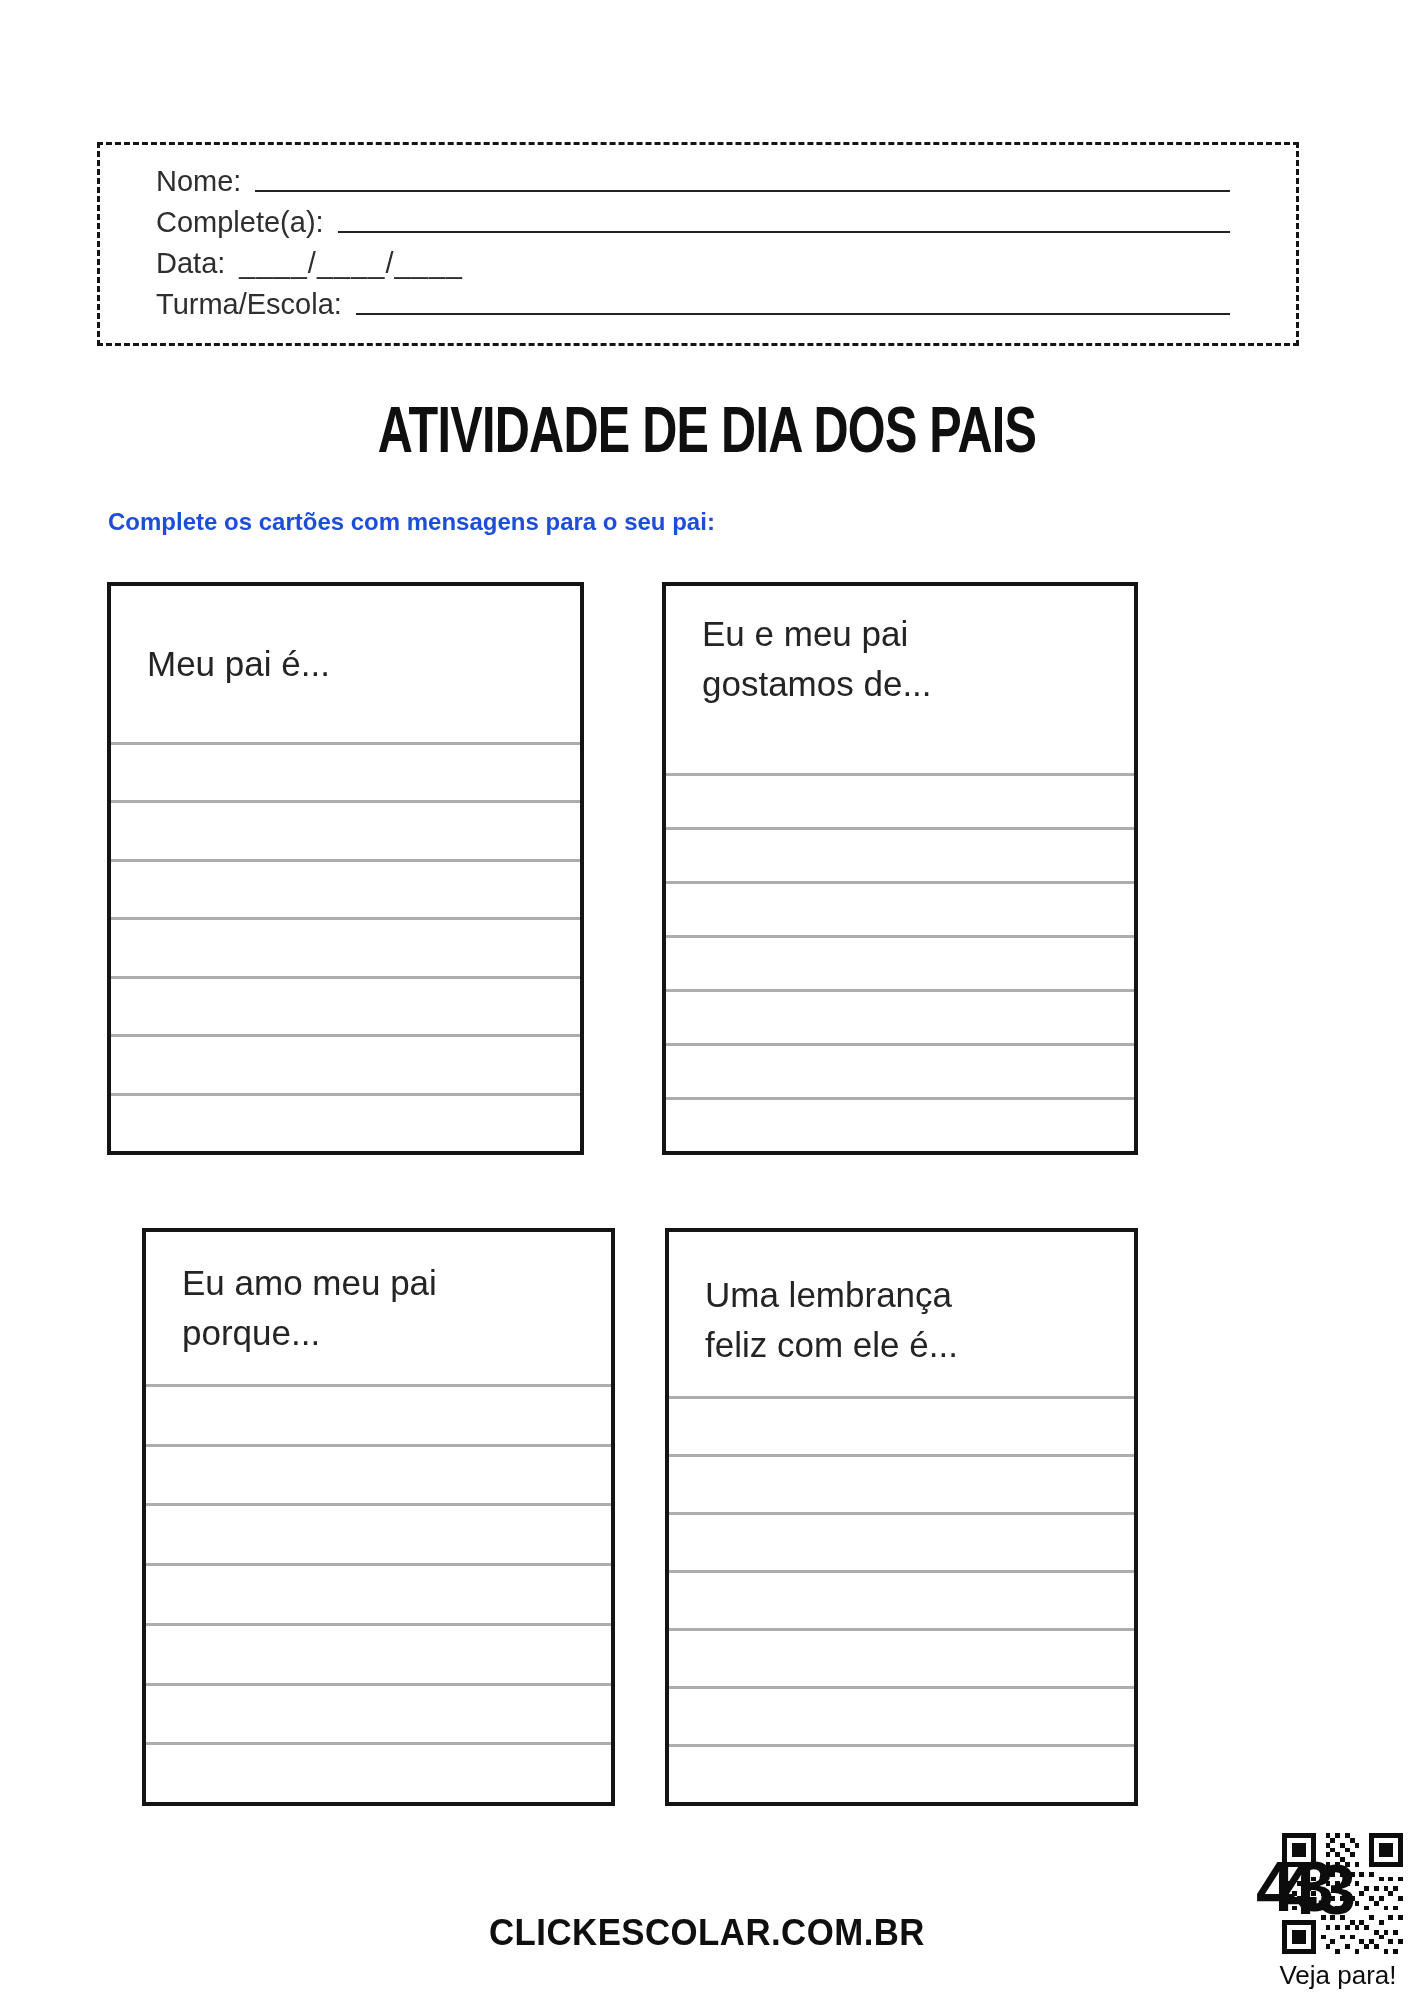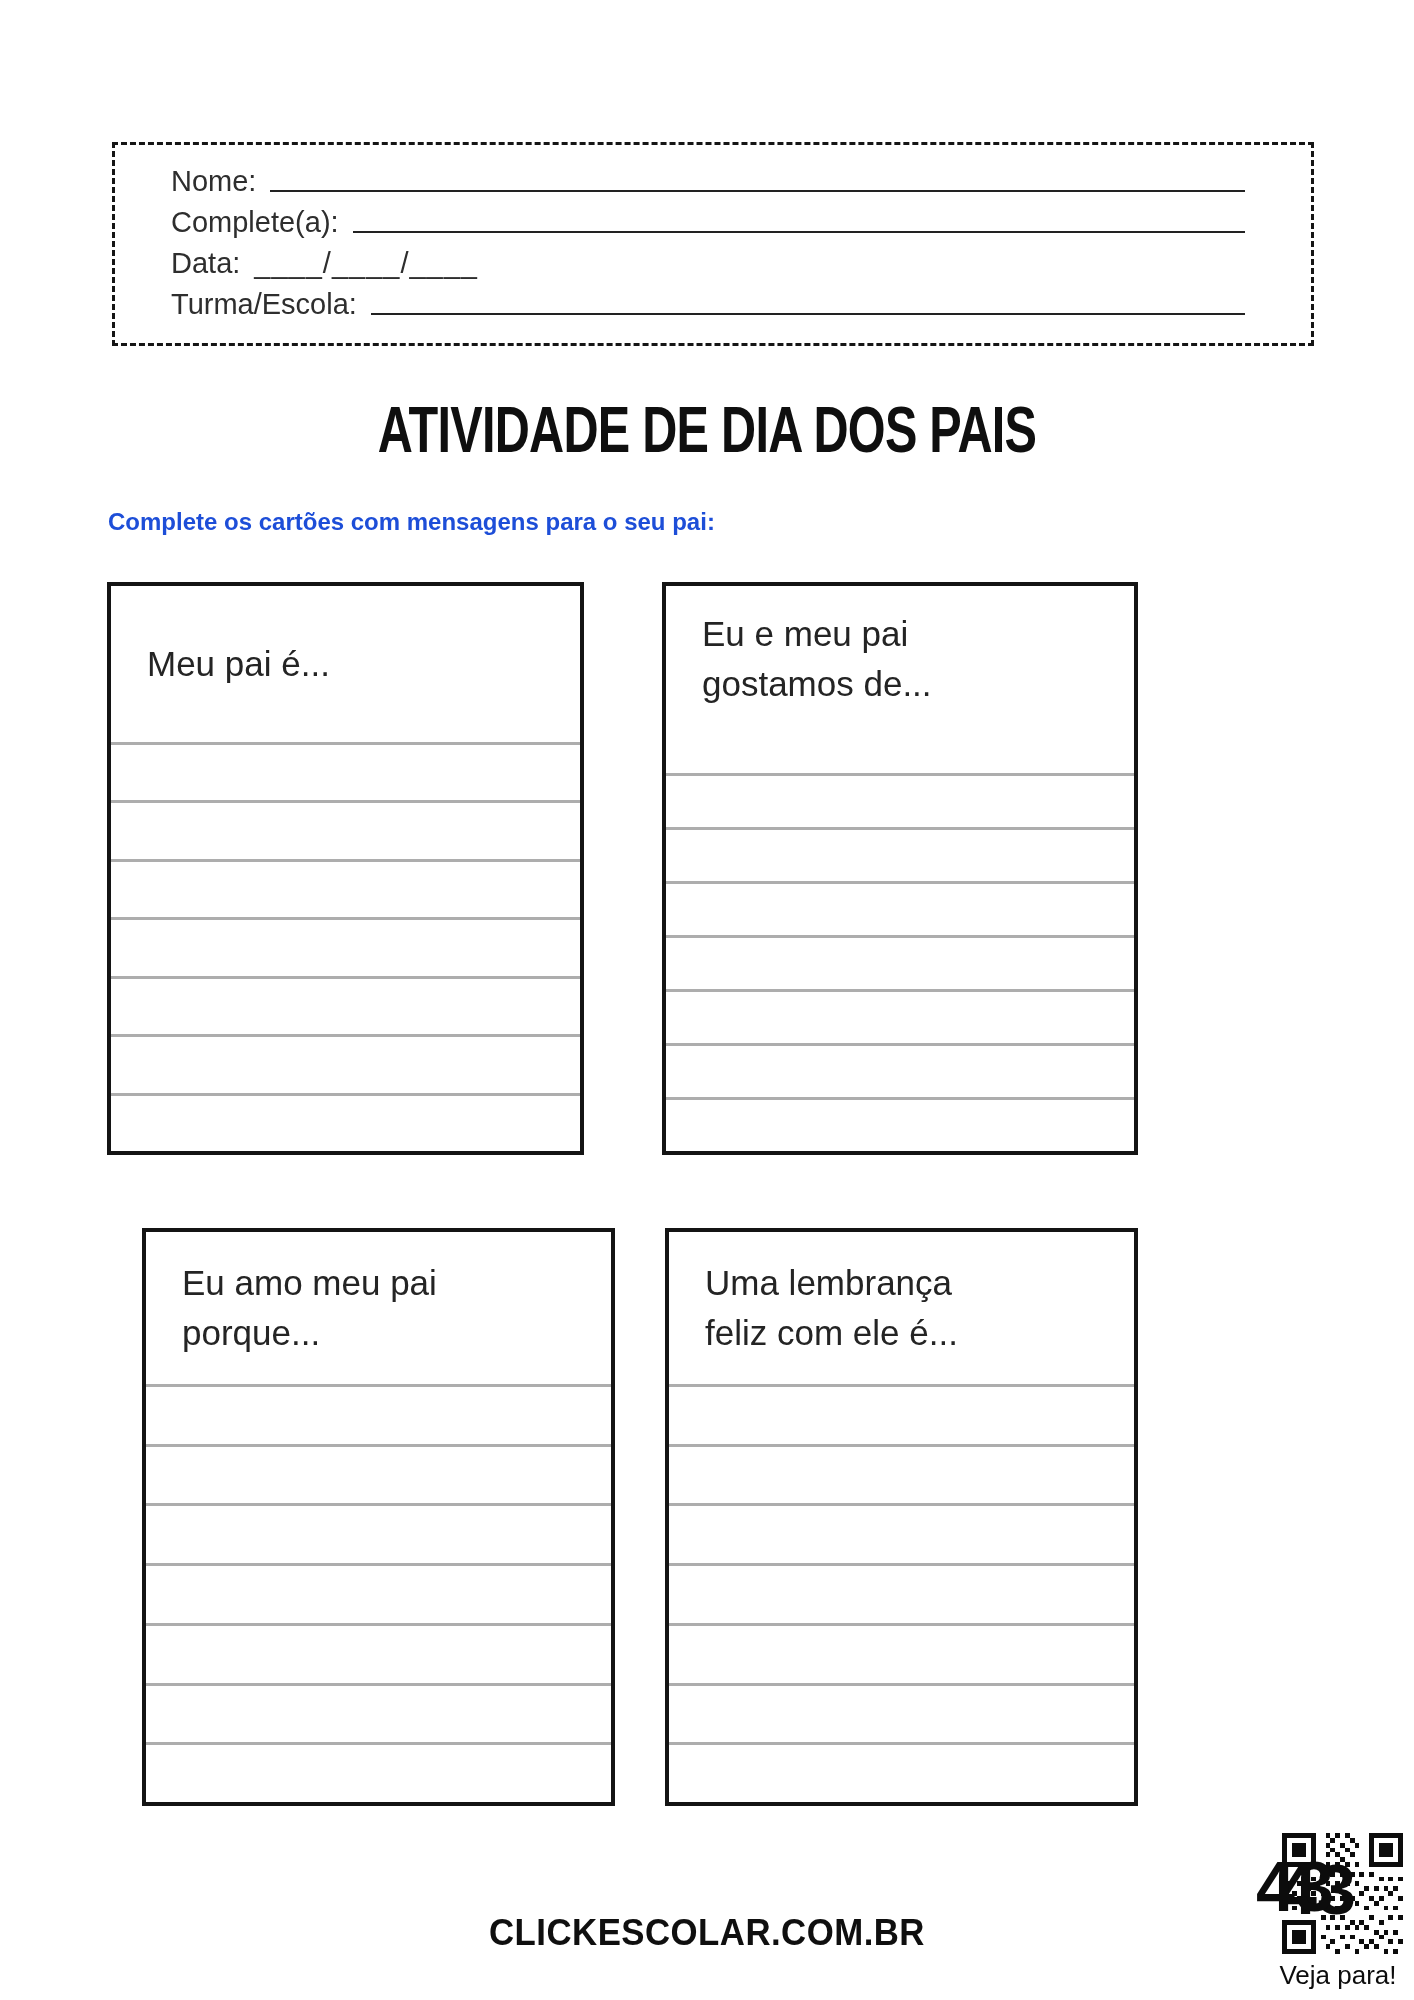--- a/index.html
+++ b/index.html
@@ -7,21 +7,21 @@
     position:relative;
     width:1414px;height:2000px;
     background:#ffffff;
     font-family:"Liberation Sans","DejaVu Sans",sans-serif;
     color:#262626;
     overflow:hidden;
   }
 
   
   #info-box{
-    position:absolute;left:112px;top:142px;
+    position:absolute;left:97px;top:142px;
     width:1202px;height:204px;
     border:3px dashed #151515;
     box-sizing:border-box;
     padding:14px 0 0 0;
   }
   .field-row{
     display:flex;align-items:flex-end;
     height:41px;line-height:38px;
     padding-left:56px;
     font-size:29px;color:#2e2e2e;
@@ -68,21 +68,21 @@
 
   .prompt{
     display:flex;flex-direction:column;justify-content:center;
     padding:0 28px 0 36px;
     font-size:35px;line-height:1.42;color:#242424;
     white-space:pre-line;
   }
   #card1 .prompt{height:156px;}
   #card2 .prompt{height:146px;}
   #card3 .prompt{height:152px;}
-  #card4 .prompt{height:152px;}
+  #card4 .prompt{height:152px;margin-top:12px;}
 
   .lines{flex:1;display:flex;flex-direction:column;}
   .rline{flex:1;border-top:3px solid #adadad;}
 
   
   #site-name{
     position:absolute;left:0;top:1912px;width:100%;
     text-align:center;
     font-size:37px;font-weight:700;letter-spacing:0.5px;
     color:#0f0f0f;

